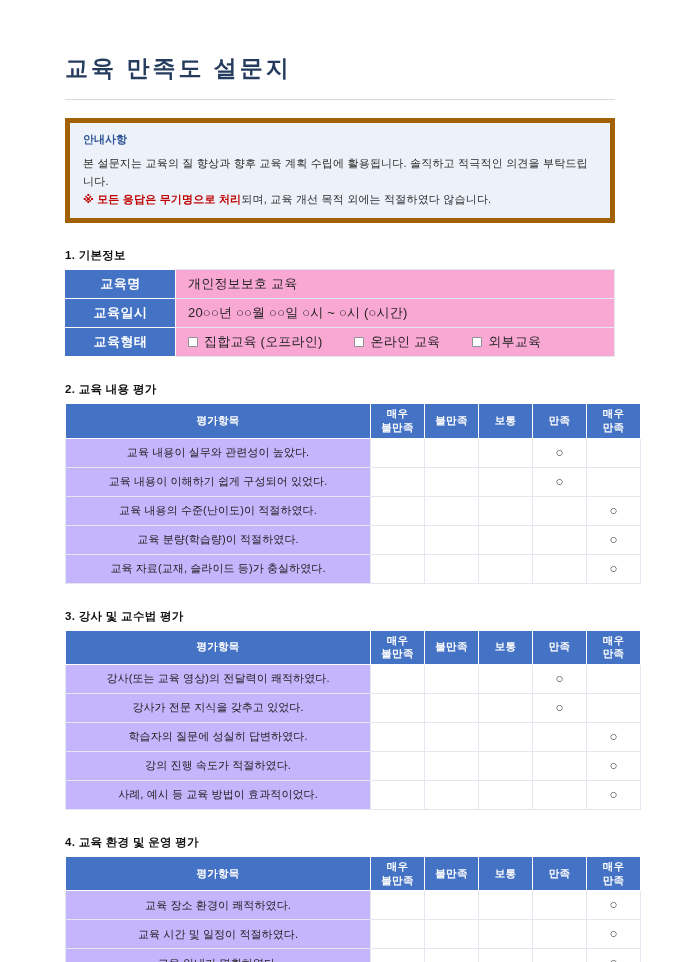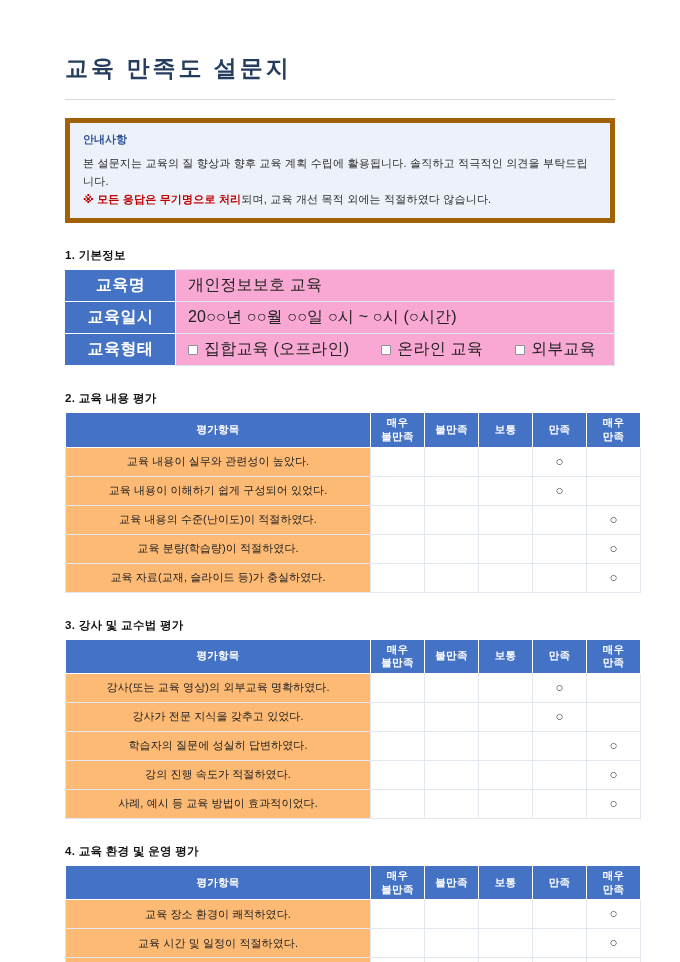--- a/index.html
+++ b/index.html
@@ -50,21 +50,21 @@
     font-weight: bold;
     color: #111111;
     margin-bottom: 6px;
     letter-spacing: 0.3px;
   }
 
   
   table { width: 550px; border-collapse: collapse; table-layout: fixed; }
 
   
-  .info-table td { border: 1px solid #E2E7F0; font-size: 16px; }
+  .info-table td { border: 1px solid #E2E7F0; font-size: 13px; }
   .info-table .label-cell {
     width: 110px;
     background: #4472C4;
     color: #ffffff;
     font-weight: bold;
     text-align: center;
     padding: 5px 4px;
     border: 1px solid #ffffff;
     border-left: 1px solid #4472C4;
     letter-spacing: 0.5px;
@@ -104,21 +104,21 @@
   .rating-table th.q-col { width: 305px; }
   .rating-table th.r-col { width: 54px; }
   .rating-table td {
     border: 1px solid #E2E7F0;
     height: 29px;
     text-align: center;
     vertical-align: middle;
     font-size: 11px;
   }
   .rating-table td.q {
-    background: #fdba74;
+    background: #c4b5fd;
     color: #222222;
     letter-spacing: 0.1px;
     padding: 4px 6px;
   }
   .rating-table td.a {
     background: #ffffff;
     color: #3d3d3d;
     font-size: 13.5px;
     line-height: 1;
   }
@@ -248,21 +248,21 @@
           <th class="r-col">불만족</th>
           <th class="r-col">보통</th>
           <th class="r-col">만족</th>
           <th class="r-col">매우
 만족</th>
         </tr>
       </thead>
       <tbody>
 
           <tr>
-            <td class="q">강사(또는 교육 영상)의 외부교육 명확하였다.</td>
+            <td class="q">강사(또는 교육 영상)의 전달력이 쾌적하였다.</td>
             <td class="a"></td>
             <td class="a"></td>
             <td class="a"></td>
             <td class="a">○</td>
             <td class="a"></td>
           </tr>
 
           <tr>
             <td class="q">강사가 전문 지식을 갖추고 있었다.</td>
             <td class="a"></td>

